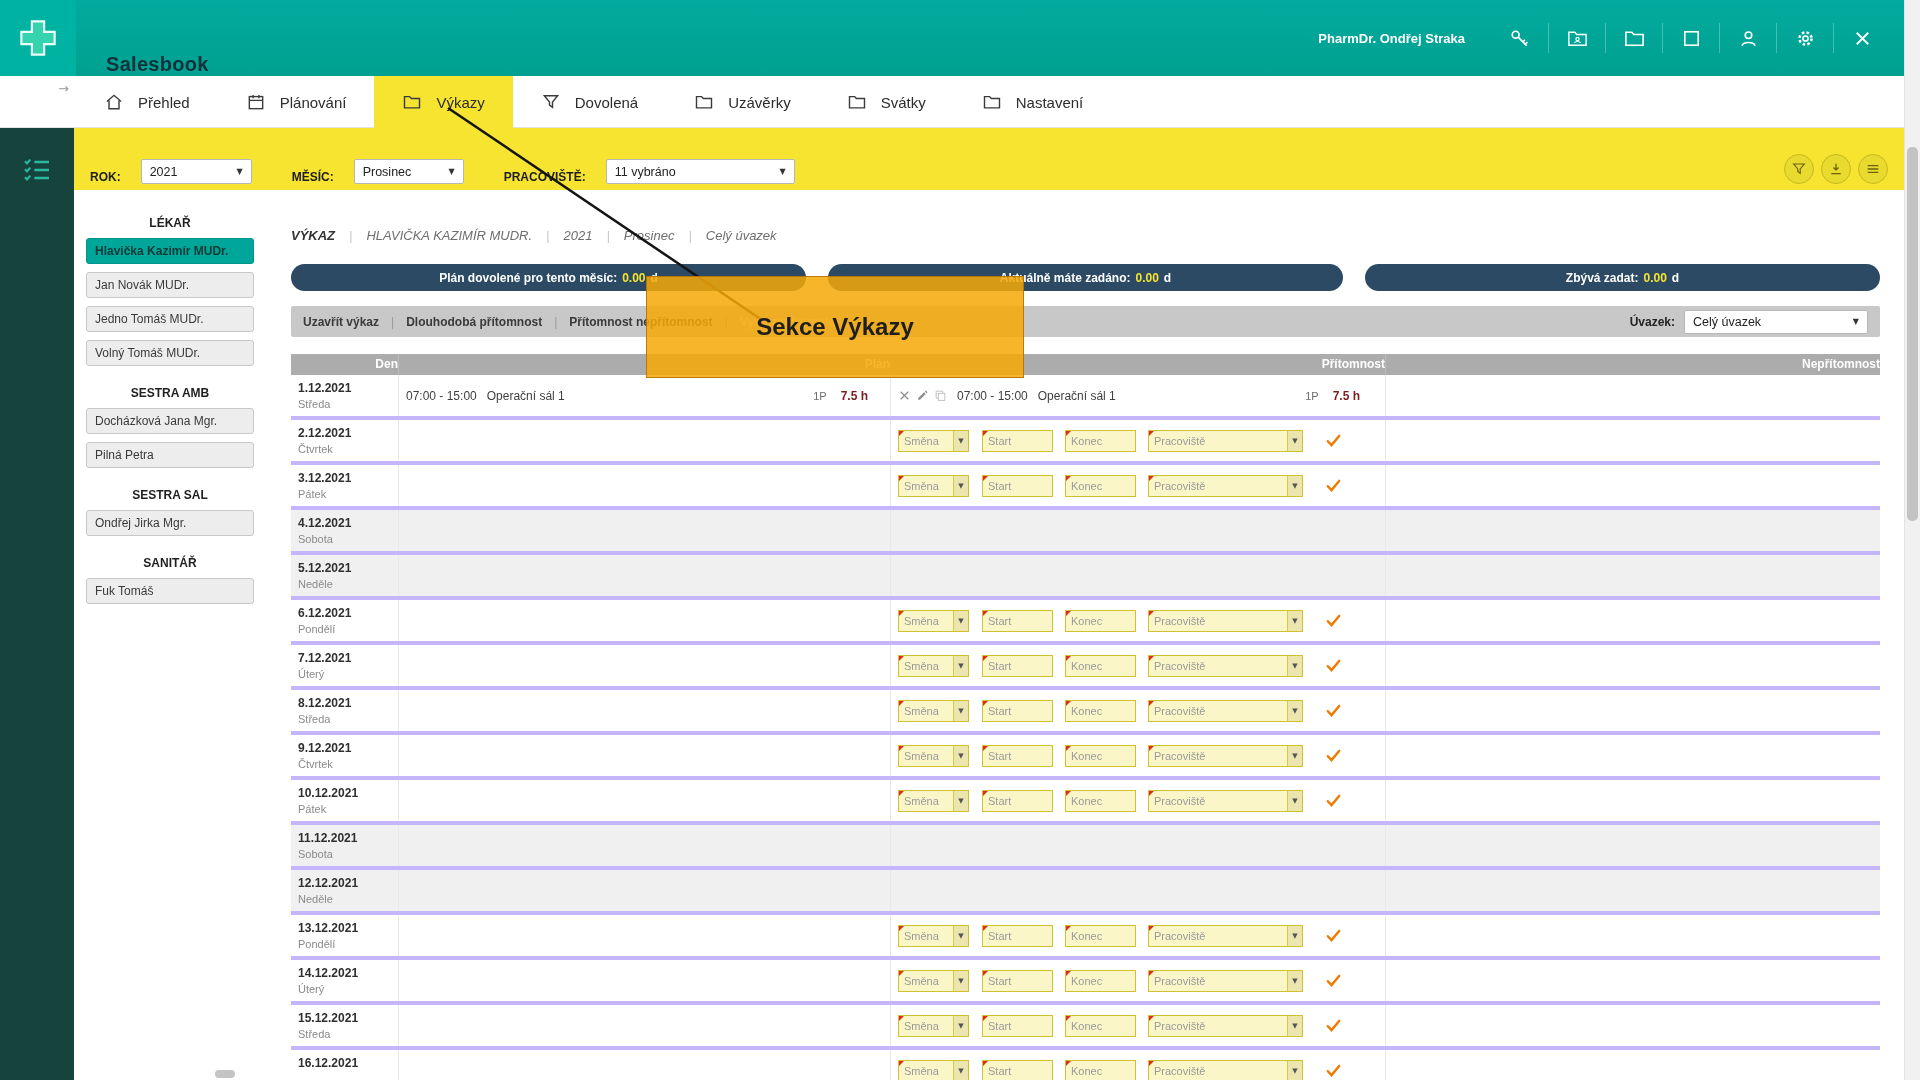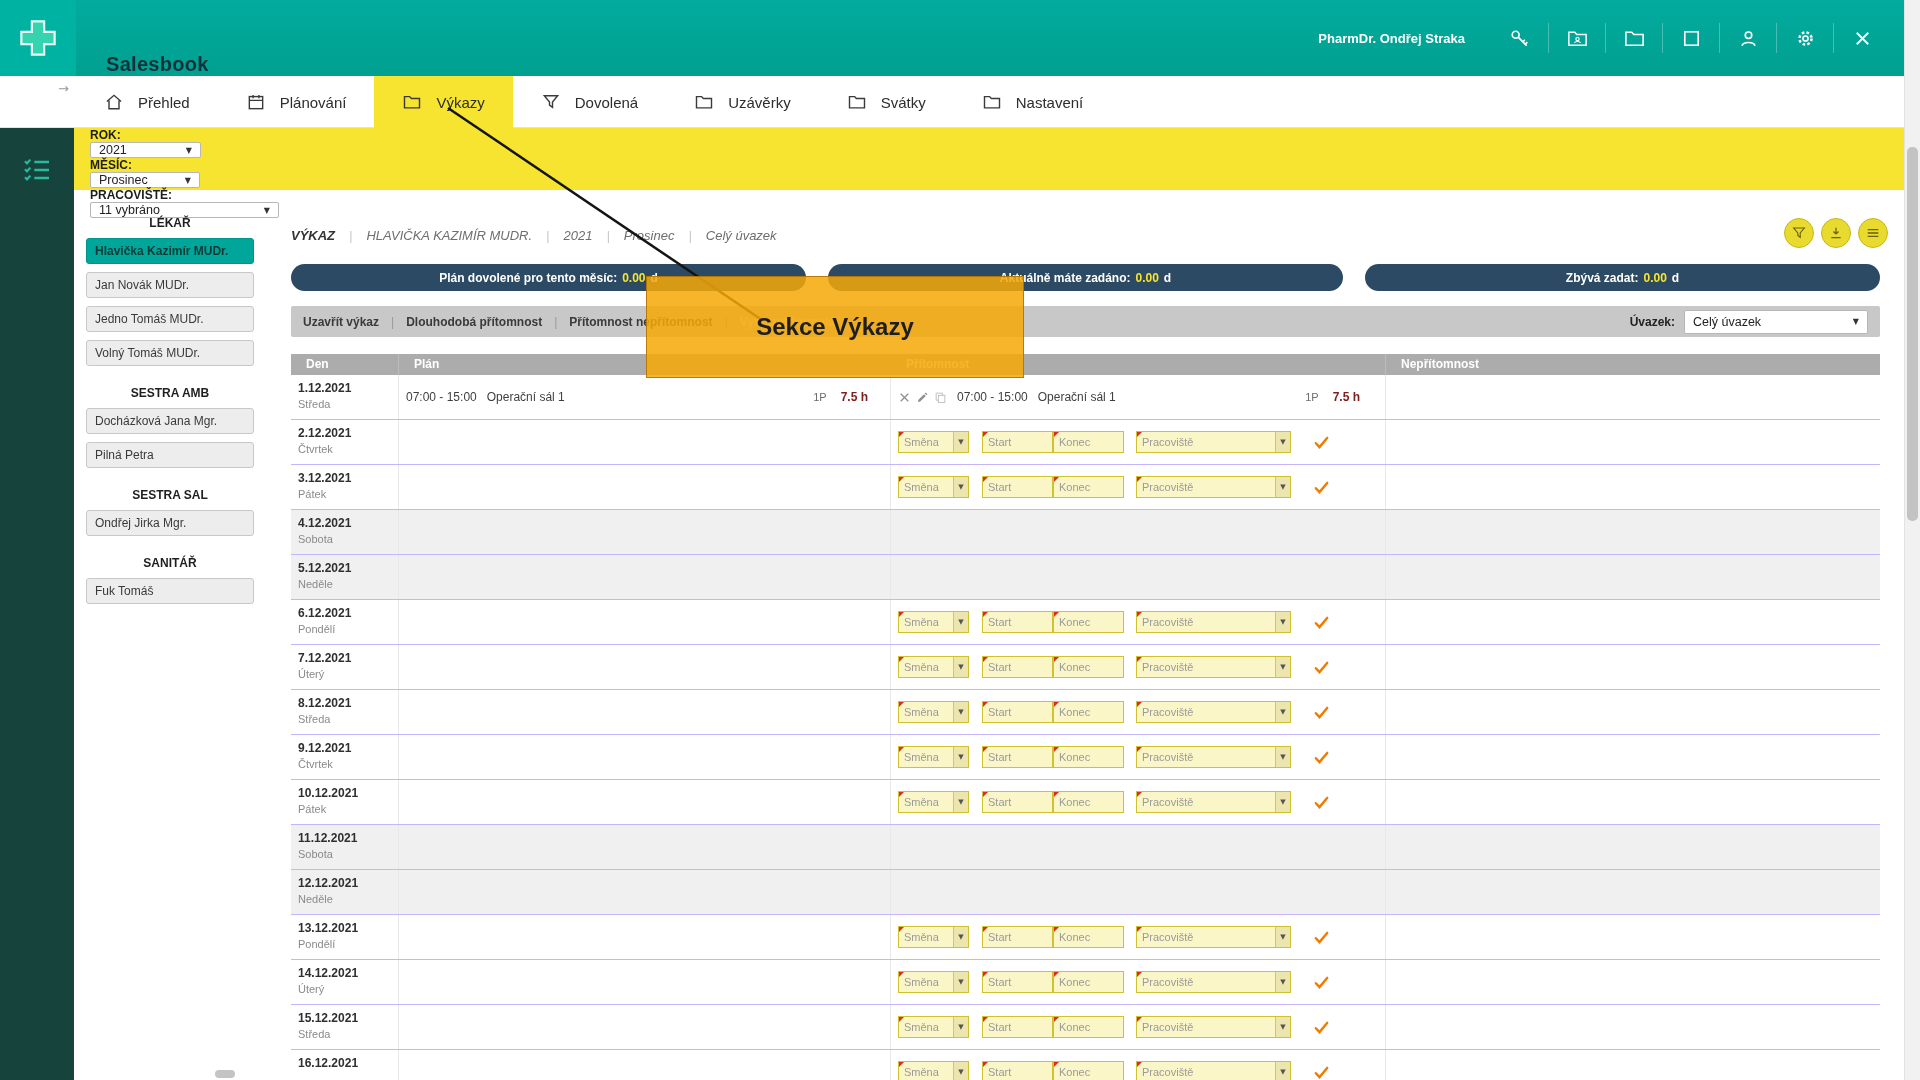--- a/index.html
+++ b/index.html
@@ -29,21 +29,21 @@
     font-family:"DejaVu Sans",sans-serif;}
   .nav-items{position:absolute;left:76px;top:0;height:52px;display:flex;}
   .nav-item{display:flex;align-items:center;gap:14px;padding:0 28px;cursor:pointer;}
   .nav-item.active{background:var(--yellow);}
   .nav-icon{width:20px;height:20px;color:#3b3b3b;display:inline-flex;}
   .nav-icon svg{width:100%;height:100%;}
   .nav-label{font-size:15px;color:#2d2d2d;}
 
   
   .filterbar{position:absolute;left:74px;top:128px;width:1830px;height:62px;background:var(--yellow);
-    display:flex;align-items:flex-start;padding:0 10px 6px 16px;flex-direction:column;}
+    display:flex;align-items:flex-end;padding:0 10px 6px 16px;}
   .flabel{font-size:12px;font-weight:bold;color:#1d1d1d;margin-right:20px;}
   .fselect{background:#fff;border:1px solid #b7b7b7;border-radius:2px;height:25px;display:flex;
     align-items:center;padding:0 8px;font-size:12.5px;color:#222;cursor:pointer;margin-right:40px;}
   .fselect .caret{margin-left:auto;font-size:8px;color:#333;font-family:"DejaVu Sans",sans-serif;}
   .w-rok{width:111px;} .w-mesic{width:110px;} .w-prac{width:189px;}
   .factions{margin-left:auto;display:flex;align-items:center;margin-right:6px;}
   .fcircle{width:30px;height:30px;border-radius:50%;background:#e9da30;border:1px solid #c6b81c;
     color:#6a6106;display:flex;align-items:center;justify-content:center;margin-left:7px;cursor:pointer;}
   .fcircle svg{width:16px;height:16px;}
 
@@ -74,25 +74,25 @@
   .toolbar{margin-top:15px;height:31px;background:#c8c8c8;border-radius:2px;display:flex;
     align-items:center;padding:0 12px;font-size:12px;}
   .tb-btn{font-weight:bold;color:#3a3a3a;cursor:pointer;white-space:nowrap;}
   .tb-btn.disabled{color:#efefef;}
   .tb-sep{color:#9a9a9a;margin:0 12px;}
   .tb-right{margin-left:auto;display:flex;align-items:center;}
   .tb-label{font-weight:bold;color:#222;margin-right:9px;font-size:12px;}
   .w-uvazek{width:184px;height:24px;margin-right:0;}
 
   .grid-header{margin-top:17px;display:flex;height:21px;background:#acacac;}
-  .gh{font-size:12px;font-weight:bold;color:#fff;line-height:21px;padding-left:15px;border-right:1px solid #bcbcbc;}
+  .gh{font-size:12px;font-weight:bold;color:#fff;line-height:21px;padding-left:15px;border-right:1px solid #bcbcbc;text-align:right;}
   .gh:last-child{border-right:none;}
   .c-den{width:108px;} .c-plan{width:492px;} .c-pres{width:495px;} .c-nep{flex:1;}
 
-  .trow{display:flex;height:45px;border-bottom:1px solid #c4b5fd;background:#fff;}
+  .trow{display:flex;height:45px;border-bottom:4px solid #c4b5fd;background:#fff;}
   .trow.weekend{background:#f0f0f0;}
   .tcell{height:100%;border-right:1px solid #e8e8e8;}
   .tcell.c-nep{border-right:none;}
   .cell-den{padding:6px 0 0 7px;}
   .row-date{font-size:12px;font-weight:bold;color:#2f2f2f;}
   .row-day{font-size:11px;color:#8a8a8a;margin-top:3px;}
   .cell-plan{display:flex;align-items:center;padding:0 22px 0 7px;}
   .cell-pres{display:flex;align-items:center;padding:0 25px 0 7px;}
   .entry{display:flex;align-items:center;flex:1;min-width:0;}
   .entry-time{font-size:12px;color:#3f3f3f;white-space:nowrap;}
@@ -108,21 +108,21 @@
   .ffield{position:relative;height:22px;background:#fbf6c8;border:1px solid #cfc12f;display:flex;
     align-items:center;font-size:11px;color:#9a9a9a;}
   .ffield::before{content:'';position:absolute;top:0;left:0;border-top:5px solid var(--red);
     border-right:5px solid transparent;}
   .ftext{padding-left:5px;flex:1;white-space:nowrap;overflow:hidden;}
   .fcaret{width:15px;align-self:stretch;border-left:1px solid #d6ca4a;background:#ece5ad;display:flex;
     align-items:center;justify-content:center;font-size:7px;color:#555;font-family:"DejaVu Sans",sans-serif;}
   .finput{border:none;background:transparent;width:100%;height:100%;padding-left:5px;font-size:11px;
     color:#555;font-family:inherit;outline:none;}
   .finput::placeholder{color:#9a9a9a;opacity:1;}
-  .f-smena{width:71px;} .f-start{width:71px;margin-left:13px;} .f-konec{width:71px;}
+  .f-smena{width:71px;} .f-start{width:71px;margin-left:13px;} .f-konec{width:71px;margin-left:12px;}
   .f-prac{width:155px;margin-left:12px;}
   .fcheck{margin-left:22px;width:17px;height:17px;color:var(--orange);cursor:pointer;display:inline-flex;}
   .fcheck svg{width:100%;height:100%;}
 
   
   .callout-line{position:absolute;left:0;top:0;width:1920px;height:1080px;pointer-events:none;z-index:40;}
   .callout{position:absolute;left:646px;top:276px;width:378px;height:102px;z-index:41;
     background:rgba(246,168,6,0.85);border:1px solid rgba(170,108,0,0.8);
     display:flex;align-items:center;justify-content:center;}
   .callout span{font-size:24px;font-weight:bold;color:#1e1e1e;}

